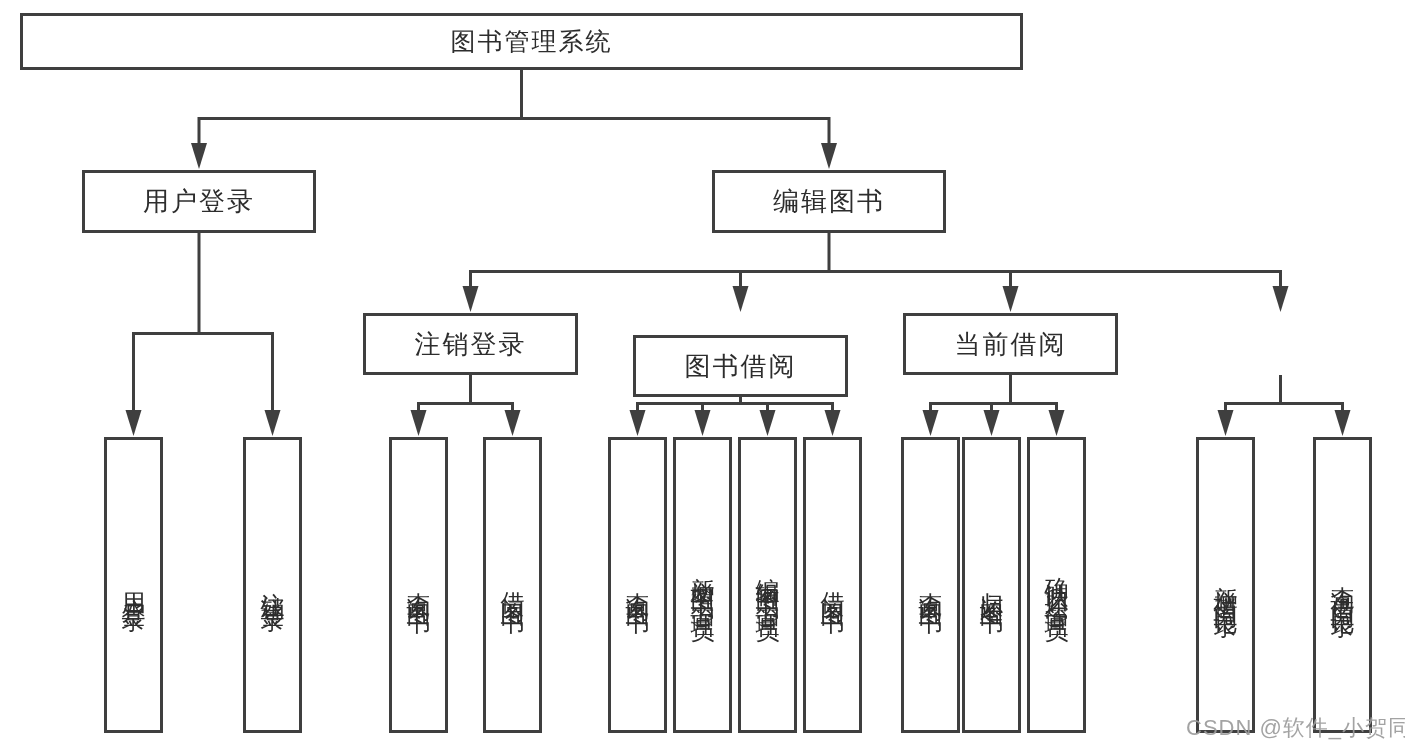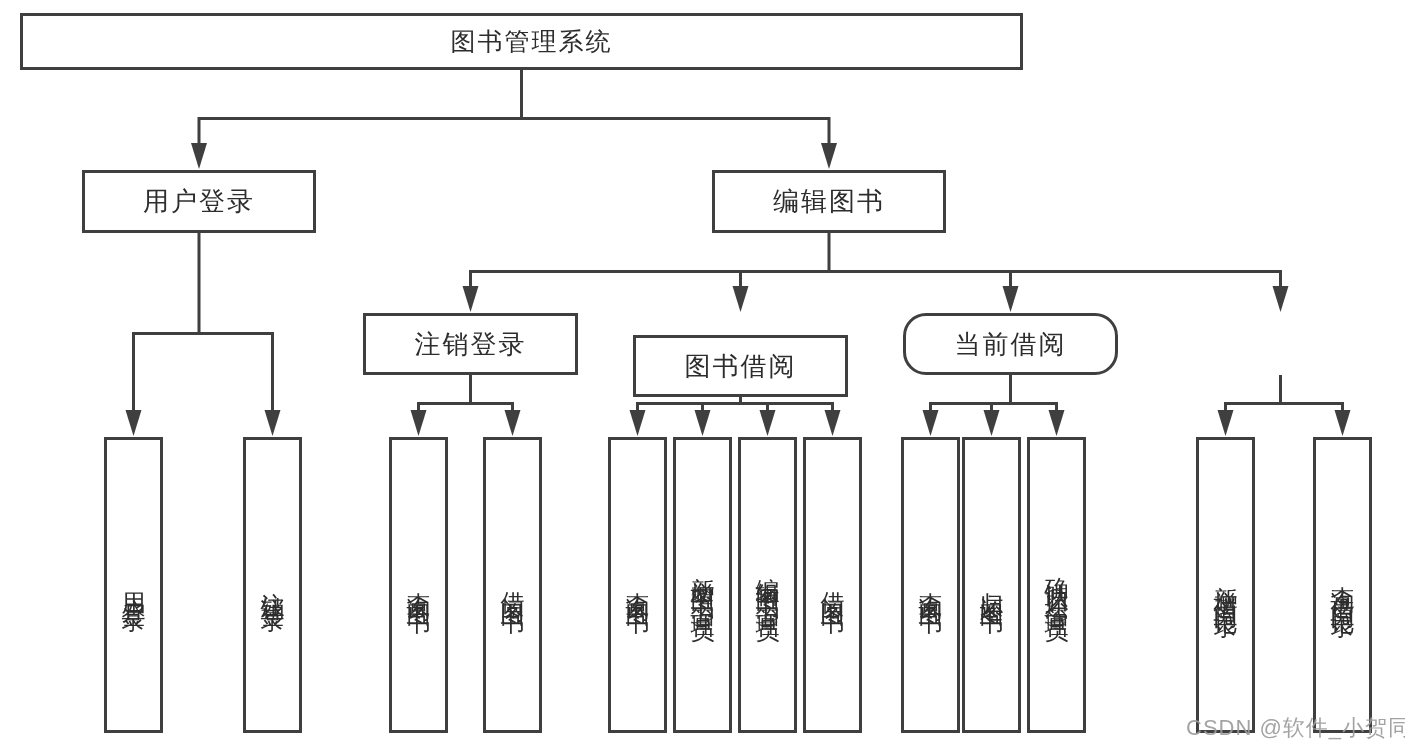--- a/index.html
+++ b/index.html
@@ -116,21 +116,21 @@
   <div class="box lvl2" style="left:712px;">
     <span class="hlabel">编辑图书</span>
   </div>
 
   <div class="box lvl3" style="left:363px;">
     <span class="hlabel">注销登录</span>
   </div>
   <div class="box lvl3" style="left:633px;margin-top:22px;">
     <span class="hlabel">图书借阅</span>
   </div>
-  <div class="box lvl3" style="left:903px;border-radius:23px;">
+  <div class="box lvl3" style="left:903px;">
     <span class="hlabel">当前借阅</span>
   </div>
 
   <div class="box leaf" style="left:104px;">
     <span class="vlabel">用户登录</span>
   </div>
   <div class="box leaf" style="left:243px;">
     <span class="vlabel">注销登录</span>
   </div>
 

